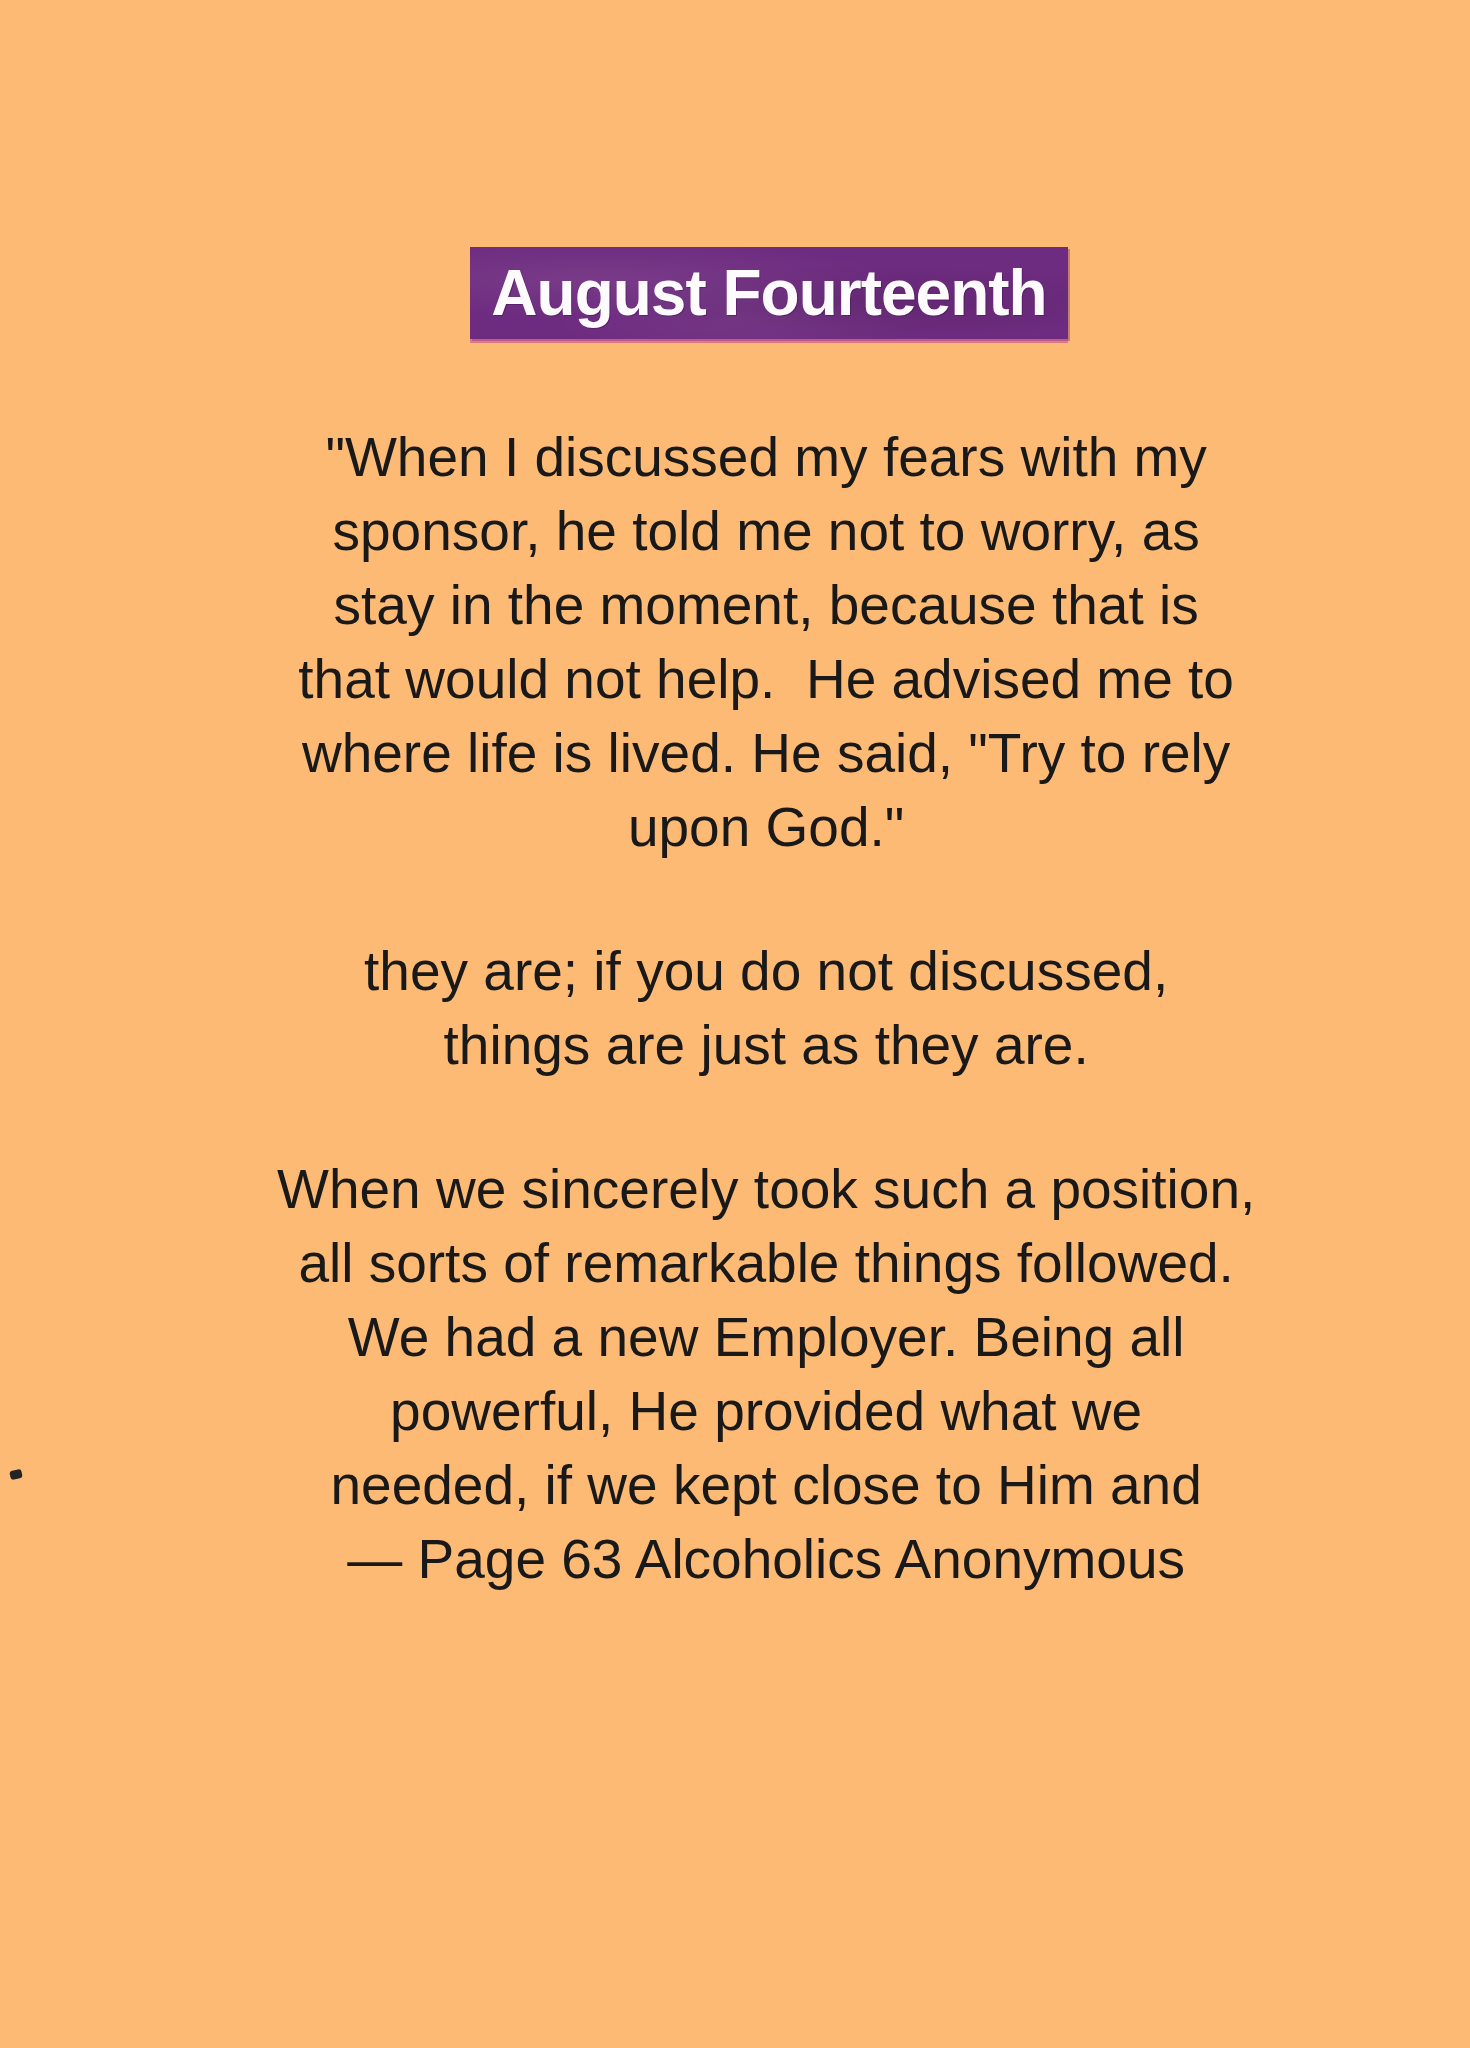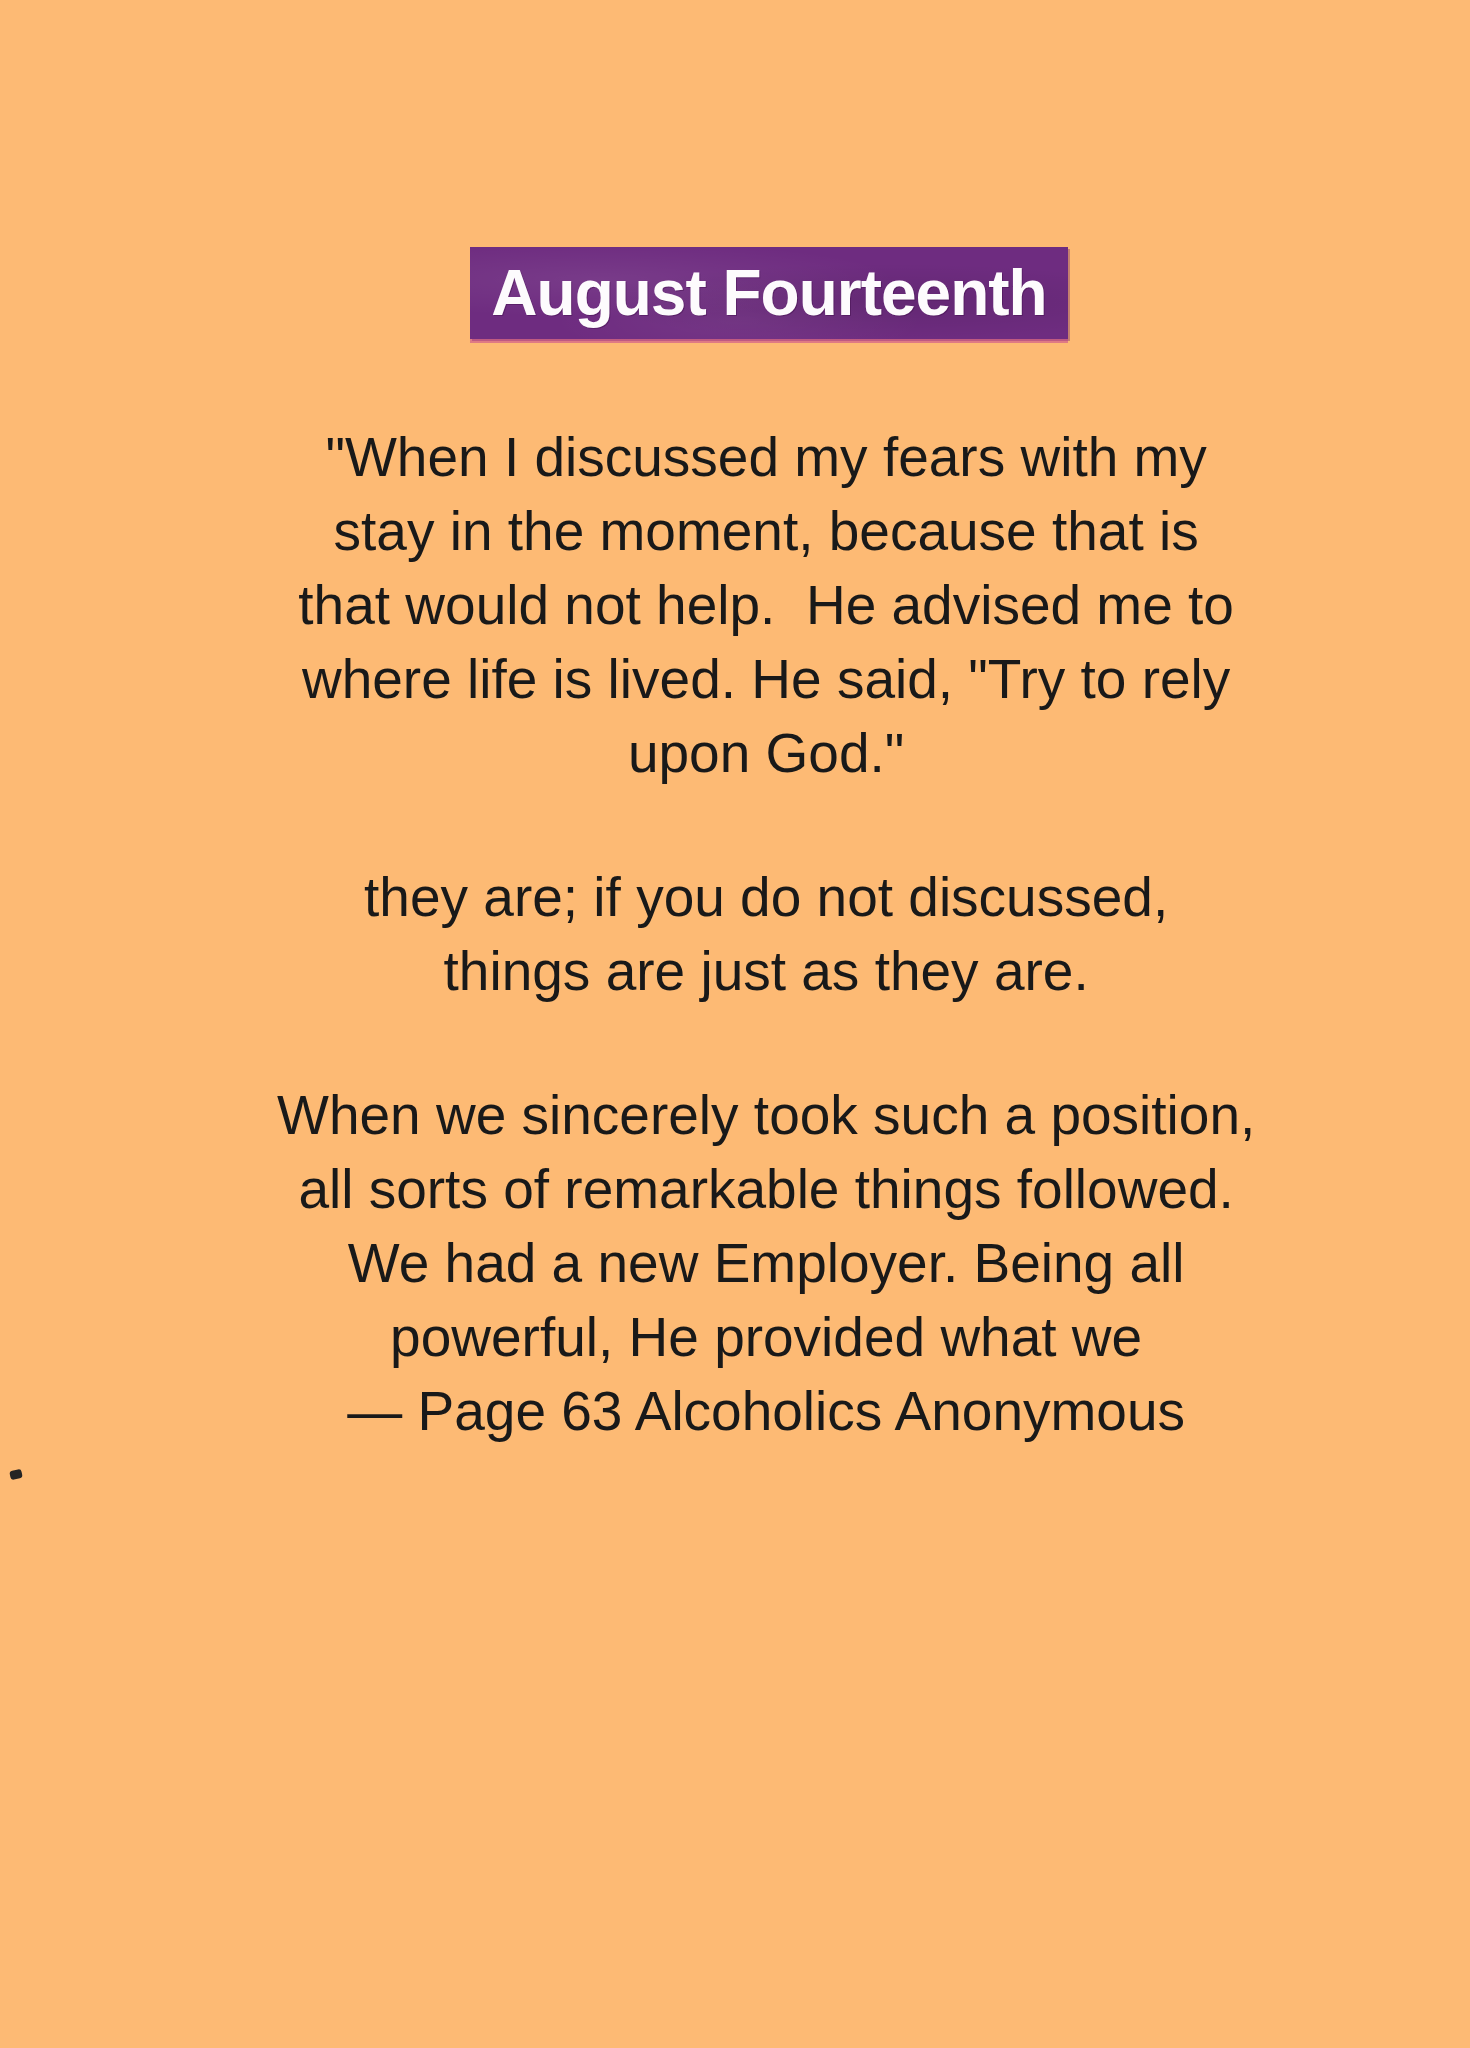--- a/index.html
+++ b/index.html
@@ -64,36 +64,38 @@
 <div class="page">
 
   <div class="title-banner">
     <span class="title-text">August Fourteenth</span>
   </div>
 
   <div class="text-column">
 
     <div class="paragraph">
       <div class="text-line">"When I discussed my fears with my</div>
+      <div class="text-line">sponsor, he told me not to worry, as</div>
       <div class="text-line">stay in the moment, because that is</div>
       <div class="text-line">that would not help.  He advised me to</div>
       <div class="text-line">where life is lived. He said, "Try to rely</div>
       <div class="text-line">upon God."</div>
     </div>
 
     <div class="paragraph">
       <div class="text-line">they are; if you do not discussed,</div>
       <div class="text-line">things are just as they are.</div>
     </div>
 
     <div class="paragraph">
       <div class="text-line">When we sincerely took such a position,</div>
       <div class="text-line">all sorts of remarkable things followed.</div>
       <div class="text-line">We had a new Employer. Being all</div>
       <div class="text-line">powerful, He provided what we</div>
+      <div class="text-line">needed, if we kept close to Him and</div>
       <div class="text-line">— Page 63 Alcoholics Anonymous</div>
     </div>
 
   </div>
 
   <div class="ink-speck"></div>
 
 </div>
 
 </body></html>

